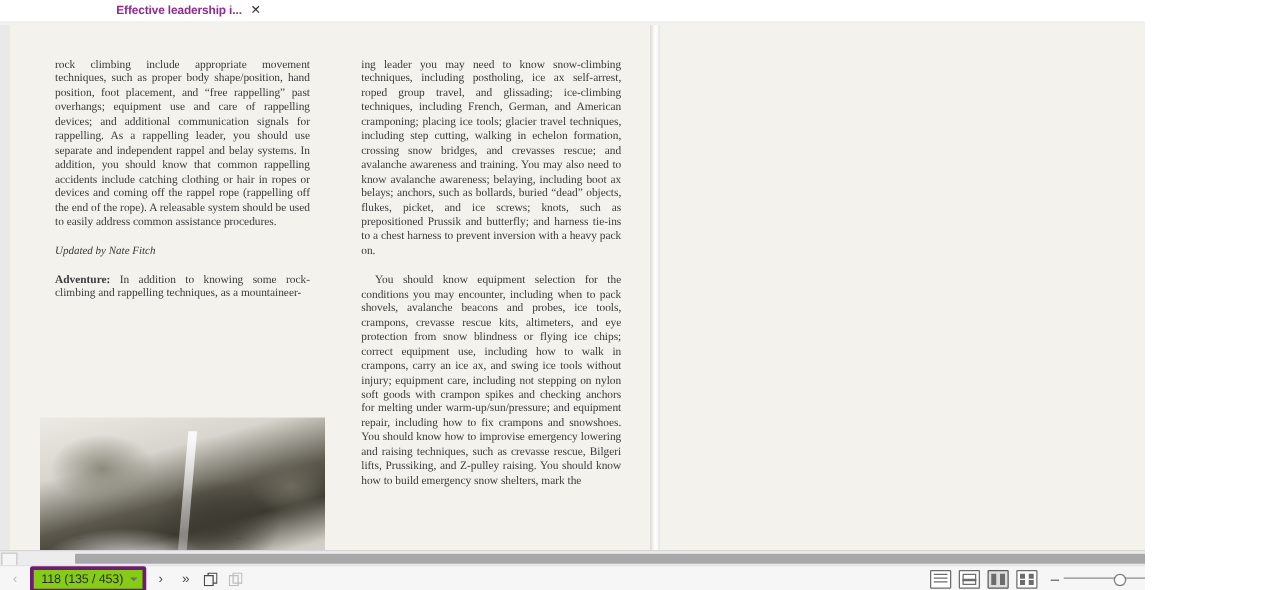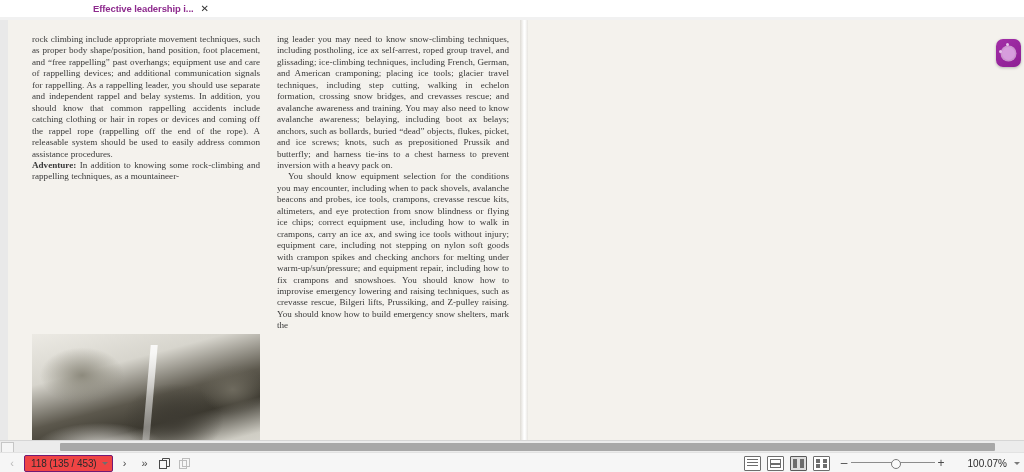--- a/index.html
+++ b/index.html
@@ -2,21 +2,21 @@
 <html><head>
 <meta charset="utf-8">
 <style>
   html,body{margin:0;padding:0;}
   body{
     width:1024px;height:472px;overflow:hidden;
     background:#ffffff;
     font-family:"Liberation Sans", sans-serif;
     -webkit-font-smoothing:antialiased;
   }
-  .app{position:relative;width:1024px;height:472px;overflow:hidden;background:#f1f1f1;}
+  .app{position:relative;width:916px;height:472px;overflow:hidden;background:#f1f1f1;}
 
   
   .tabstrip{
     position:absolute;left:0;top:0;width:1024px;height:17px;
     background:#ffffff;overflow:hidden;
   }
   .tab{
     position:absolute;left:84px;top:0;height:17px;
     display:flex;align-items:center;gap:7px;
     padding:0 7px 0 9px;
@@ -77,21 +77,21 @@
     color:#3a3a3a;
     font-size:9.1px;
     line-height:11.45px;
     text-align:justify;
     text-justify:inter-word;
     hyphens:none;
   }
   .c1{left:24px;top:14px;width:228px;}
   .c2{left:269px;top:14px;width:232px;}
 
-  .col p{margin:0;}
+  .col p{margin:12px;}
   .col p + p{text-indent:11px;}
   .col p.noind{text-indent:0;}
 
   h2.sec{
     font-family:"Liberation Sans", sans-serif;
     font-size:13.5px;font-weight:bold;color:#3d3d3d;
     margin:12px 0 3px 0;line-height:15px;letter-spacing:-.2px;
   }
   .byline{
     font-family:"Liberation Serif", serif;
@@ -175,21 +175,21 @@
 
   .sbbtn{
     width:20px;height:18px;display:flex;align-items:center;justify-content:center;
     color:#4a4a4a;font-size:11px;cursor:pointer;user-select:none;
     font-family:"Liberation Sans", sans-serif;
   }
   .sbbtn.dim{color:#b9b9b9;}
   .pagebox{
     display:flex;align-items:center;gap:5px;
     height:15px;padding:0 4px 0 6px;margin:0 2px;
-    background:#ef4444;border:1px solid #701a75;border-radius:2px;
+    background:#84cc16;border:3px solid #701a75;border-radius:2px;
     cursor:text;
   }
   .pagebox .pnum{
     font-family:"Liberation Sans", sans-serif;font-size:10px;color:#2b2b2b;
     white-space:nowrap;letter-spacing:-.1px;
   }
   .pagebox .caret{
     width:0;height:0;border-left:3px solid transparent;border-right:3px solid transparent;
     border-top:3px solid #6f6f6f;cursor:pointer;
   }
@@ -264,20 +264,21 @@
   </div>
 
 
   <div class="viewport">
     <div class="spread">
 
       <div class="page page-left">
 
         <div class="col c1">
           <p class="noind">rock climbing include appropriate movement techniques, such as proper body shape/position, hand position, foot placement, and “free rappelling” past overhangs; equipment use and care of rappelling devices; and additional communication signals for rappelling. As a rappelling leader, you should use separate and independent rappel and belay systems. In addition, you should know that common rappelling accidents include catching clothing or hair in ropes or devices and coming off the rappel rope (rappelling off the end of the rope). A releasable system should be used to easily address common assistance procedures.</p>
+          <p class="byline noind">Updated by Nate Fitch</p>
           <p class="noind"><span class="runin">Adventure:</span><span> In addition to knowing some rock-climbing and rappelling techniques, as a mountaineer-</span></p>
         </div>
 
         <div class="photo photo-waterfall">
           <div class="trees"></div>
         </div>
 
         <div class="col c2">
           <p class="noind">ing leader you may need to know snow-climbing techniques, including postholing, ice ax self-arrest, roped group travel, and glissading; ice-climbing techniques, including French, German, and American cramponing; placing ice tools; glacier travel techniques, including step cutting, walking in echelon formation, crossing snow bridges, and crevasses rescue; and avalanche awareness and training. You may also need to know avalanche awareness; belaying, including boot ax belays; anchors, such as bollards, buried “dead” objects, flukes, picket, and ice screws; knots, such as prepositioned Prussik and butterfly; and harness tie-ins to a chest harness to prevent inversion with a heavy pack on.</p>
           <p>You should know equipment selection for the conditions you may encounter, including when to pack shovels, avalanche beacons and probes, ice tools, crampons, crevasse rescue kits, altimeters, and eye protection from snow blindness or flying ice chips; correct equipment use, including how to walk in crampons, carry an ice ax, and swing ice tools without injury; equipment care, including not stepping on nylon soft goods with crampon spikes and checking anchors for melting under warm-up/sun/pressure; and equipment repair, including how to fix crampons and snowshoes. You should know how to improvise emergency lowering and raising techniques, such as crevasse rescue, Bilgeri lifts, Prussiking, and Z-pulley raising. You should know how to build emergency snow shelters, mark the</p>

